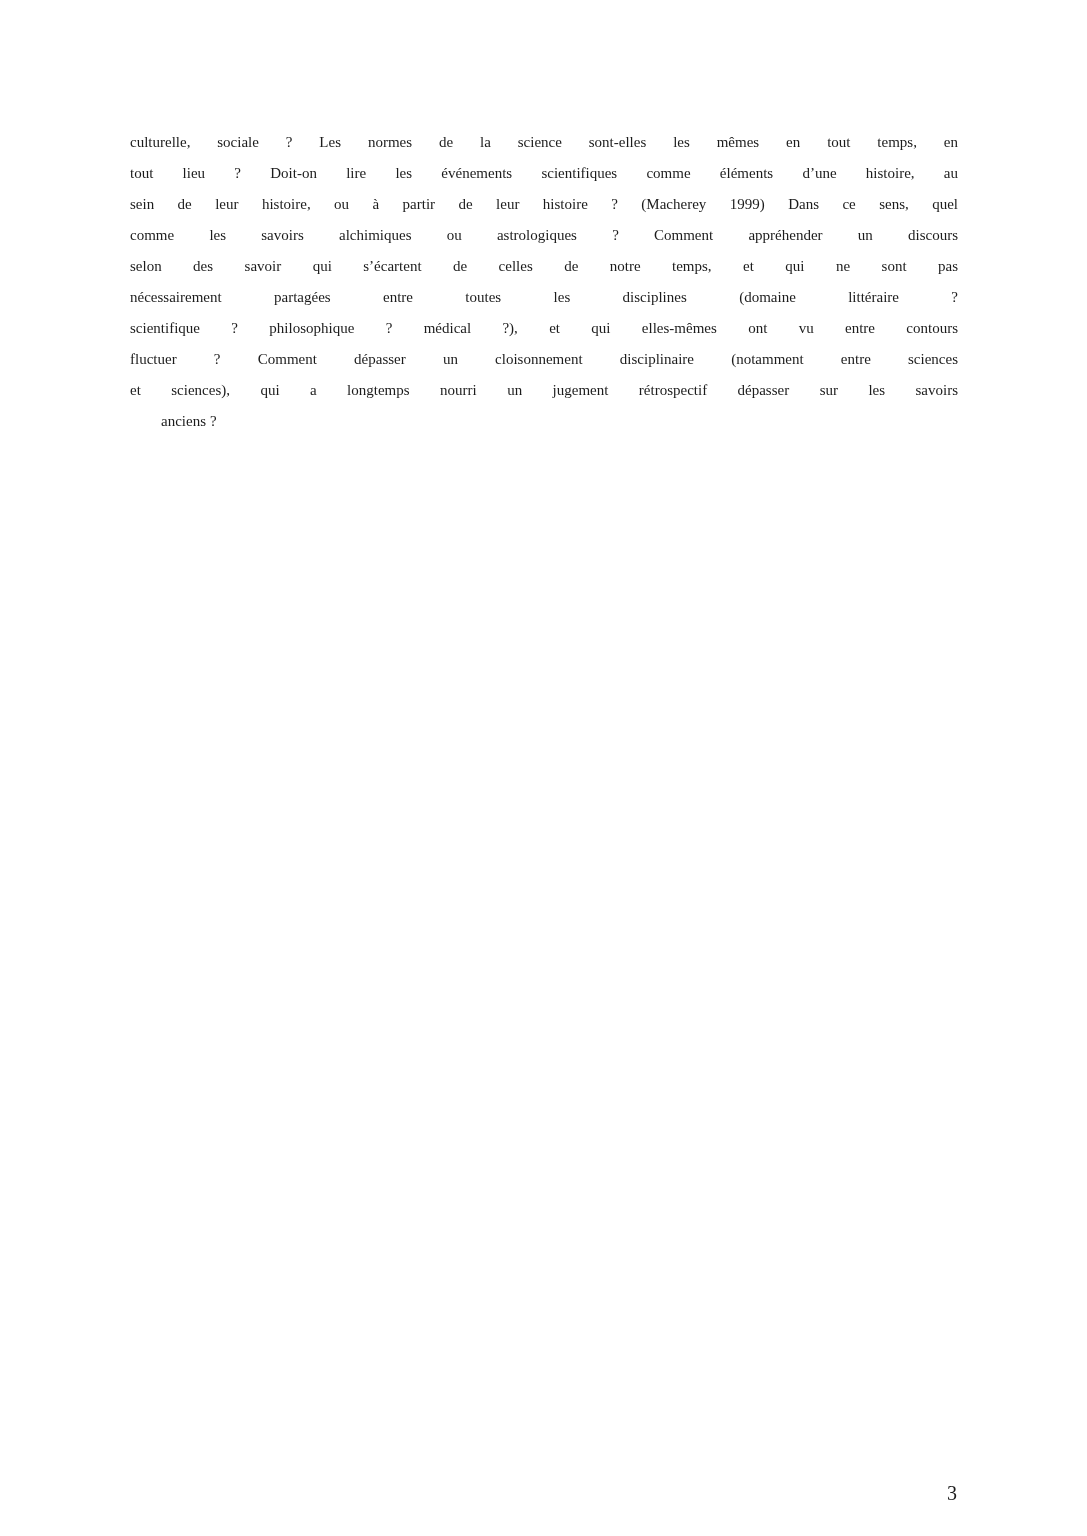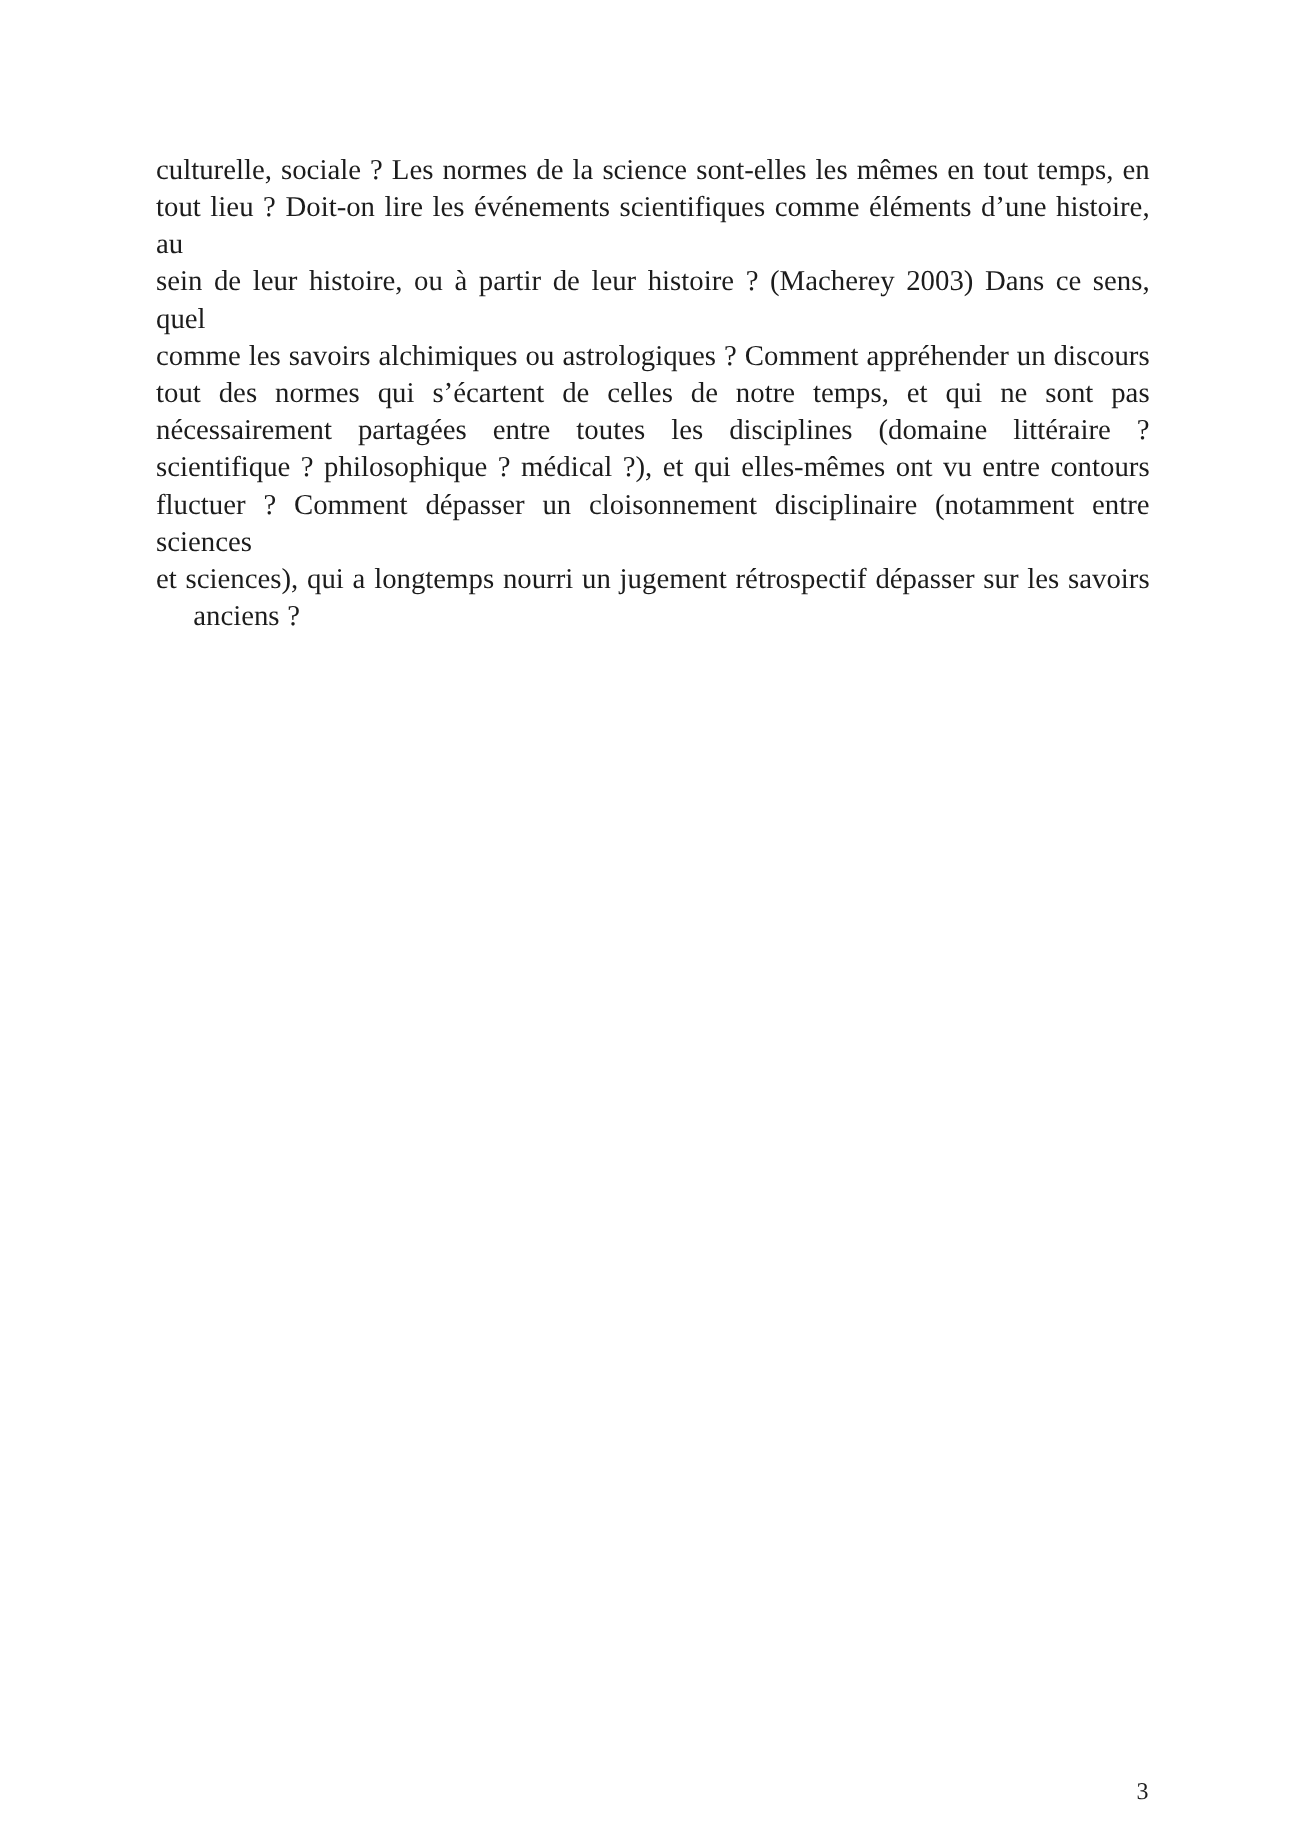--- a/index.html
+++ b/index.html
@@ -14,21 +14,21 @@
     background: #ffffff;
     overflow: hidden;
     font-family: "Liberation Serif", "DejaVu Serif", serif;
     color: #1c1c1c;
   }
   .textblock {
     position: absolute;
     left: 130px;
     top: 127px;
     width: 828px;
-    font-size: 24px;
+    font-size: 15px;
     font-family: Liberation Serif, serif;
   }
   .textblock .line {
     line-height: 31px;
     text-align: justify;
     text-align-last: justify;
     white-space: normal;
     word-spacing: 0.02em;
   }
   .textblock .line.last {
@@ -44,23 +44,23 @@
     color: #1c1c1c;
   }
 </style>
 </head>
 <body>
 
 <div class="page">
   <div class="textblock">
       <div class="line">culturelle, sociale ? Les normes de la science sont-elles les mêmes en tout temps, en</div>
       <div class="line">tout lieu ? Doit-on lire les événements scientifiques comme éléments d’une histoire, au</div>
-      <div class="line">sein de leur histoire, ou à partir de leur histoire ? (Macherey 2003) Dans ce sens, quel</div>
+      <div class="line">sein de leur histoire, ou à partir de leur histoire ? (Macherey 1999) Dans ce sens, quel</div>
       <div class="line">comme les savoirs alchimiques ou astrologiques ? Comment appréhender un discours</div>
-      <div class="line">tout des normes qui s’écartent de celles de notre temps, et qui ne sont pas</div>
+      <div class="line">selon des savoir qui s’écartent de celles de notre temps, et qui ne sont pas</div>
       <div class="line">nécessairement partagées entre toutes les disciplines (domaine littéraire ?</div>
       <div class="line">scientifique ? philosophique ? médical ?), et qui elles-mêmes ont vu entre contours</div>
       <div class="line">fluctuer ? Comment dépasser un cloisonnement disciplinaire (notamment entre sciences</div>
       <div class="line">et sciences), qui a longtemps nourri un jugement rétrospectif dépasser sur les savoirs</div>
       <div class="line last">anciens ?</div>
     </div>
   <div class="page-number">3</div>
 </div>
 
 </body></html>

